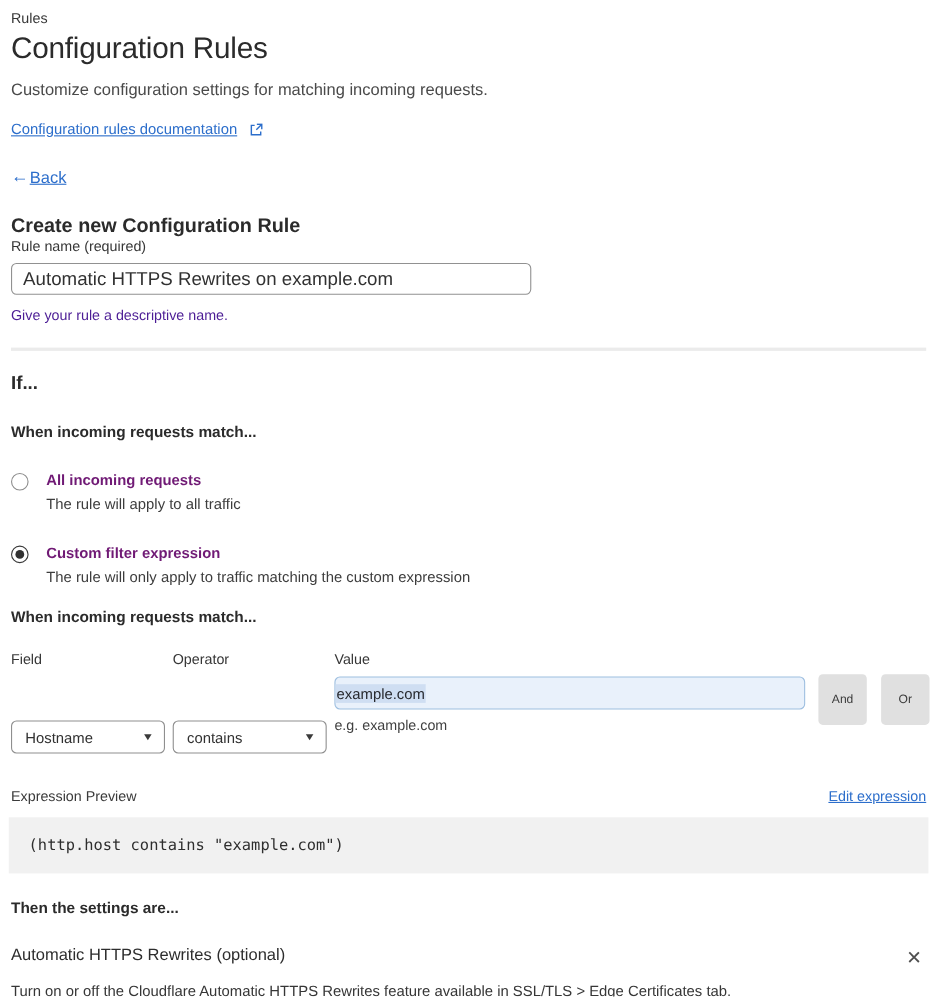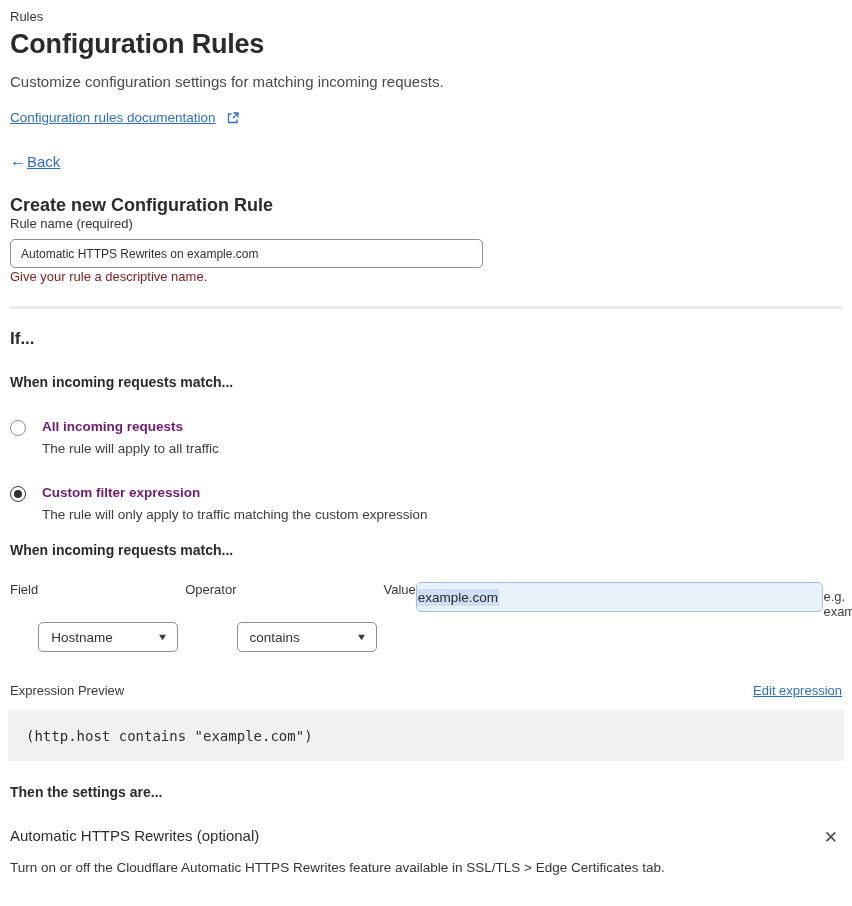--- a/index.html
+++ b/index.html
@@ -7,37 +7,37 @@
   body {
     width: 852px; height: 906px;
     font-family: "Liberation Sans", sans-serif;
     color: #313131;
     padding: 9px 10px 0 10px;
     overflow: hidden;
   }
   a { color: #2c6ecb; text-decoration: underline; cursor: pointer; }
 
   .breadcrumb { font-size: 13px; color: #363636; margin-bottom: 5px; }
-  .page-title { font-size: 27px; font-weight: bold; color: #2b2b2b; letter-spacing: -0.2px; margin-bottom: 13px; }
+  .page-title { font-size: 27px; font-weight: normal; color: #2b2b2b; letter-spacing: -0.2px; margin-bottom: 13px; }
   .subtitle { font-size: 15px; color: #4a4a4a; margin-bottom: 20px; }
   .doc-link-row { font-size: 13.5px; margin-bottom: 27px; display: flex; align-items: center; gap: 11px; }
   .ext-icon { display: inline-block; width: 12px; height: 12px; }
   .back-row { font-size: 15px; margin-bottom: 25px; display: flex; align-items: center; }
   .back-arrow { color: #2c6ecb; text-decoration: none; font-size: 16px; margin-right: 1px; }
 
   .section-heading { font-size: 18px; font-weight: bold; color: #2b2b2b; }
   .field-label { font-size: 13px; color: #363636; margin-bottom: 8px; }
   .text-input {
     width: 473px; height: 29px;
     border: 1px solid #919191; border-radius: 5px;
     font-family: "Liberation Sans", sans-serif;
-    font-size: 12px; color: #313131;
+    font-size: 17px; color: #313131;
     padding: 0 10px; background: #fff;
   }
-  .help-text { font-size: 13px; color: #7f1d1d; margin-top: 1px; margin-bottom: 22px; }
+  .help-text { font-size: 13px; color: #4c1d95; margin-top: 11px; margin-bottom: 22px; }
 
   .divider { border: none; border-top: 3px solid #ebebeb; margin: 0 0 20px 0; }
 
   .if-heading { font-size: 17px; font-weight: bold; color: #2b2b2b; margin-bottom: 25px; }
   .match-label { font-size: 14px; font-weight: bold; color: #2b2b2b; margin-bottom: 29px; }
 
   .radio-option { display: flex; margin-bottom: 29px; }
   .radio-circle {
     width: 16px; height: 16px; border-radius: 50%;
     border: 1px solid #8c8c8c; background: #fff;
@@ -47,21 +47,21 @@
   }
   .radio-circle.selected { border: 1.5px solid #3a3a3a; }
   .radio-circle.selected::after {
     content: ""; width: 8px; height: 8px; border-radius: 50%; background: #313131;
   }
   .radio-title { font-size: 13.5px; font-weight: bold; color: #701a75; margin-bottom: 7px; }
   .radio-desc { font-size: 13.5px; color: #3d3d3d; }
 
   .builder-match-label { font-size: 14px; font-weight: bold; color: #2b2b2b; margin-top: 10px; margin-bottom: 24px; }
   .builder-row { display: flex; align-items: flex-start; }
-  .builder-col { display: flex; flex-direction: row; }
+  .builder-col { display: flex; flex-direction: column; }
   .select-box {
     width: 140px; height: 30px;
     border: 1px solid #8f8f8f; border-radius: 5px; background: #fff;
     display: flex; align-items: center; justify-content: space-between;
     padding: 0 10px 0 12px; font-size: 13.5px; color: #313131;
     cursor: pointer; margin-right: 7px; margin-top: 40px;
   }
   .chevron { font-size: 9px; color: #3a3a3a; transform: scaleX(1.3); }
   .value-box {
     width: 428px; height: 30px;

